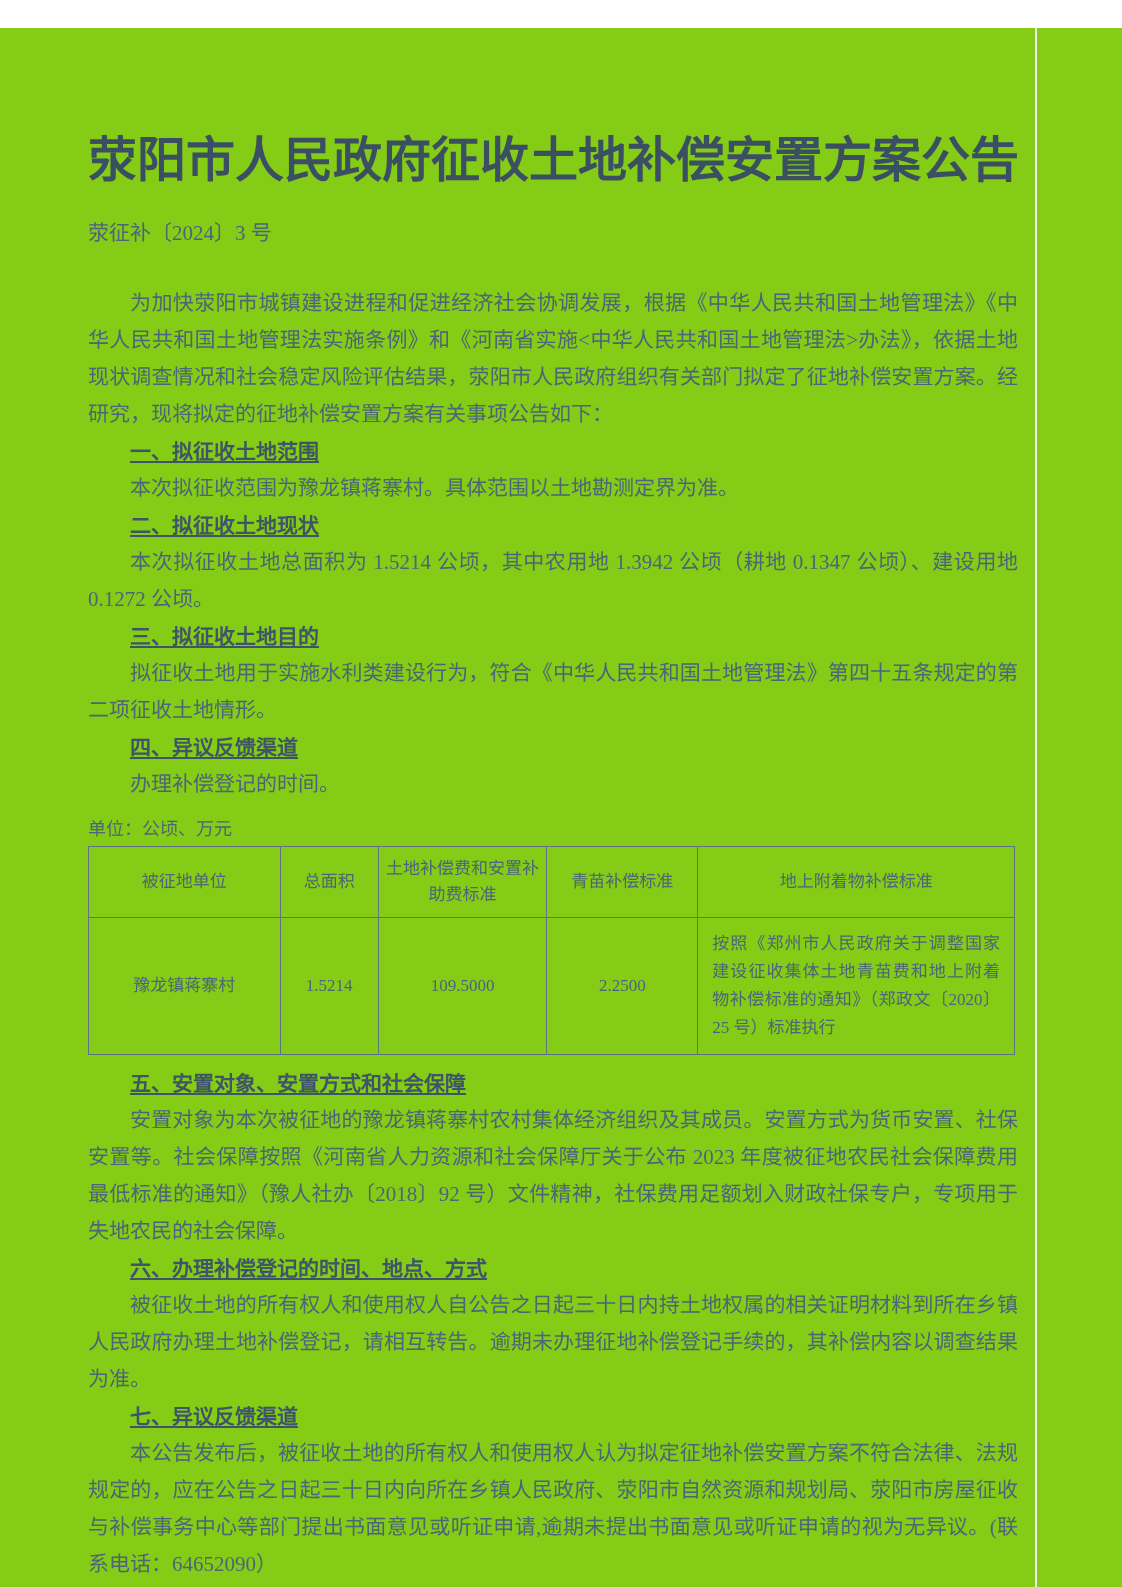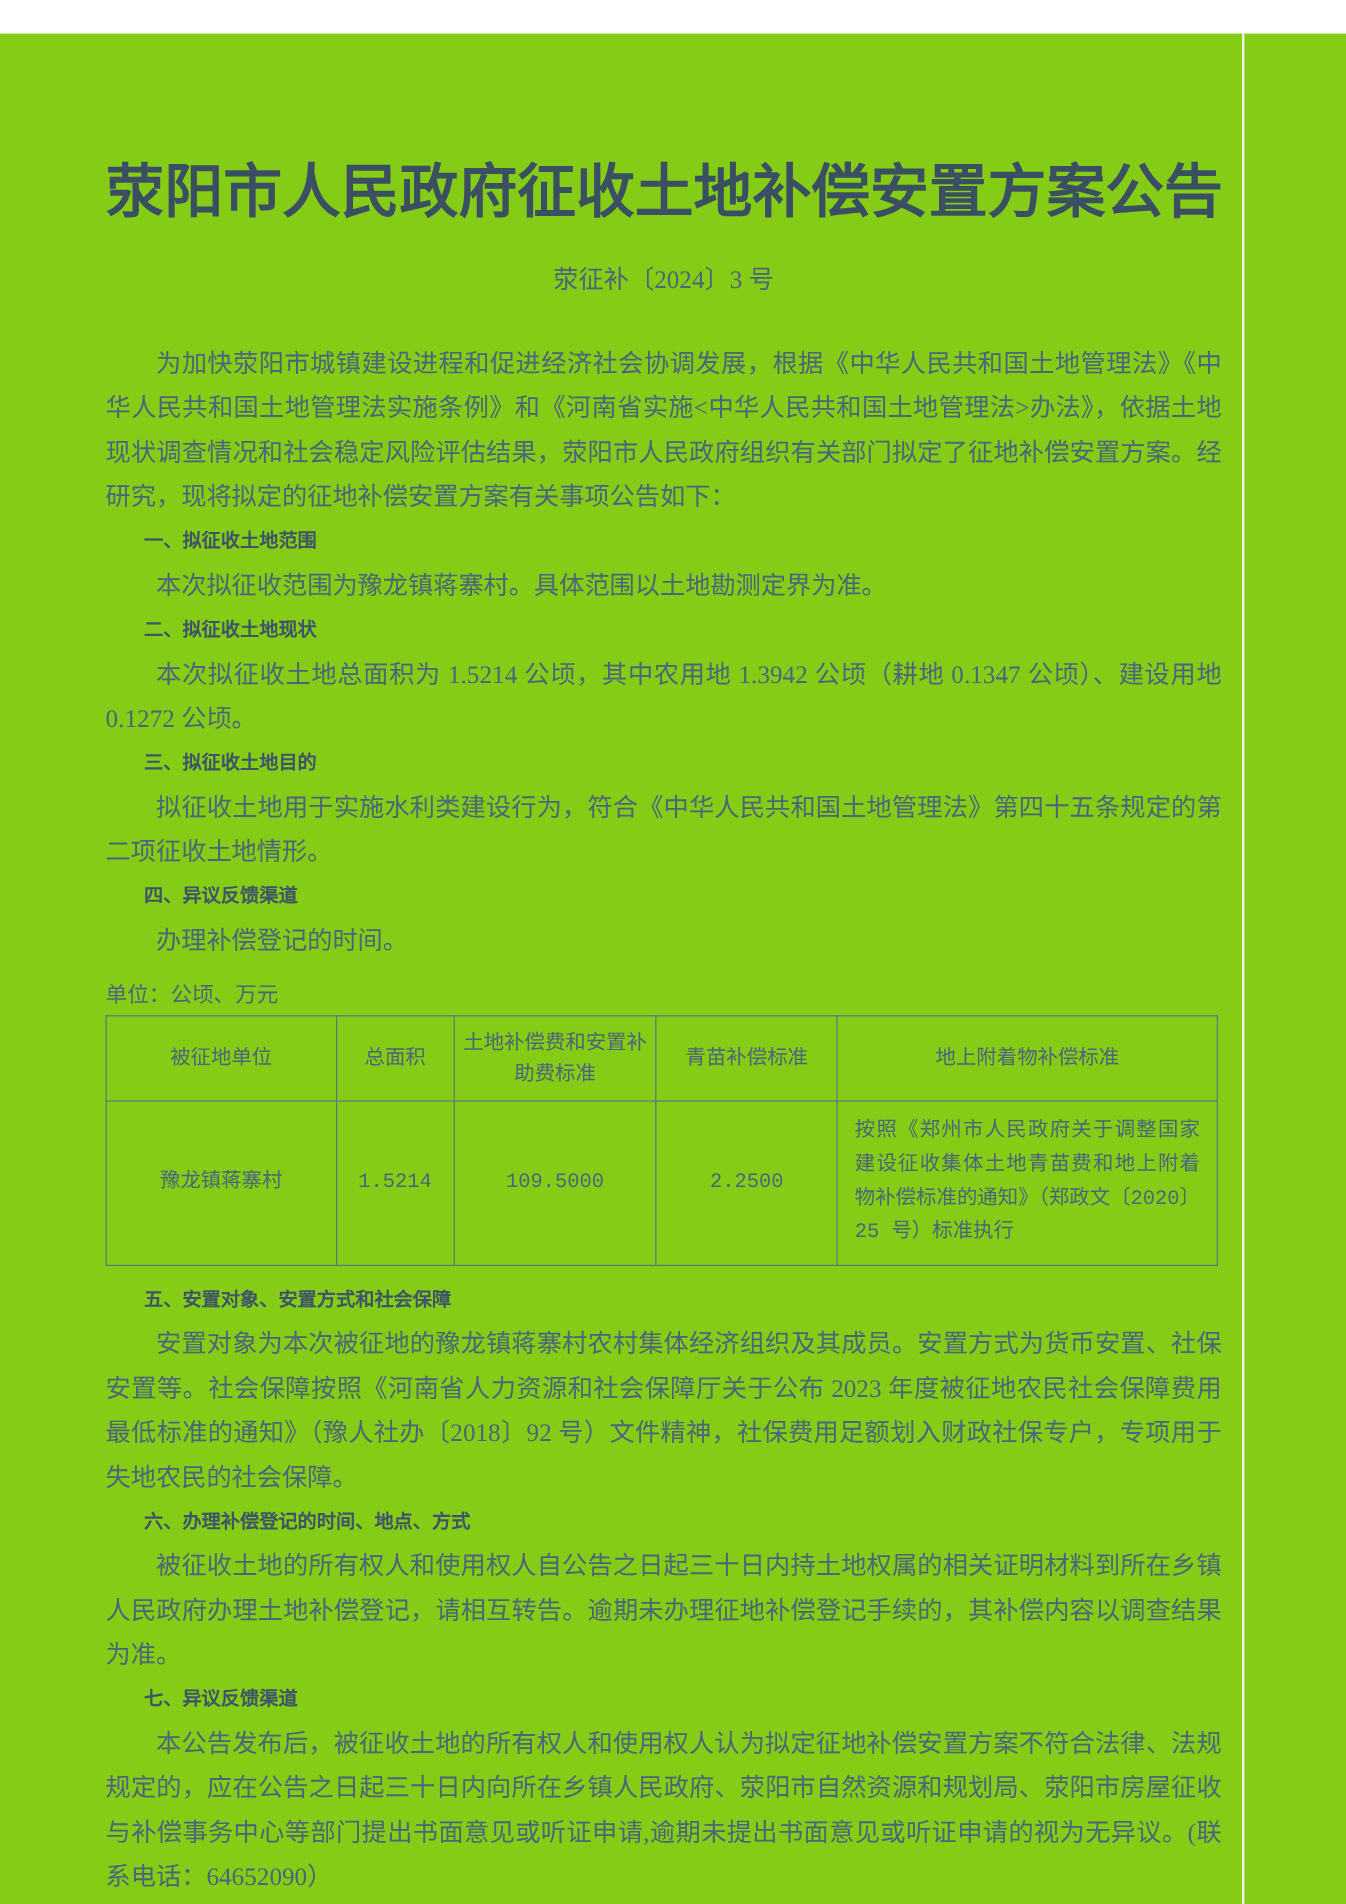--- a/index.html
+++ b/index.html
@@ -25,41 +25,41 @@
     font-weight: 700;
     text-align: center;
     letter-spacing: 0px;
     color: #3b4f63;
     line-height: 1.2;
     white-space: nowrap;
     font-family: "Liberation Serif", "DejaVu Serif", serif;
   }
   .doc-number {
     margin-top: 24px;
-    text-align: center;
     font-size: 21px;
     color: #4c6579;
     line-height: 37px;
   }
   .body-text {
     margin-top: 0;
     font-size: 21px;
     line-height: 37px;
     text-align: justify;
     text-indent: 2em;
     color: #4c6579;
   }
   .intro { margin-top: 33px; }
   .sec-heading {
-    font-size: 16px;
+    font-size: 21px;
     line-height: 37px;
     font-weight: 700;
     text-indent: 2em;
     color: #3e5468;
     font-family: "Liberation Sans", "DejaVu Sans", sans-serif;
+    text-decoration: underline;
   }
   .unit-note {
     margin-top: 14px;
     margin-bottom: 5px;
     text-align: left;
     font-size: 18px;
     line-height: 24px;
     color: #4c6579;
   }
   table.comp-table {
@@ -71,21 +71,21 @@
   table.comp-table th, table.comp-table td {
     border: 1px solid #5d7488;
     font-weight: normal;
     font-size: 17px;
     line-height: 26px;
     color: #4c6579;
     text-align: center;
     vertical-align: middle;
   }
   table.comp-table th { padding: 9px 6px; }
-  table.comp-table td { padding: 20px 8px; font-family: Liberation Mono, monospace; }
+  table.comp-table td { padding: 20px 8px; }
   table.comp-table td.left-cell {
     text-align: left;
     text-align: justify;
     padding: 12px 14px;
     line-height: 28px;
   }
   .footer-line {
     font-size: 21px;
     line-height: 37px;
     text-indent: 2em;

